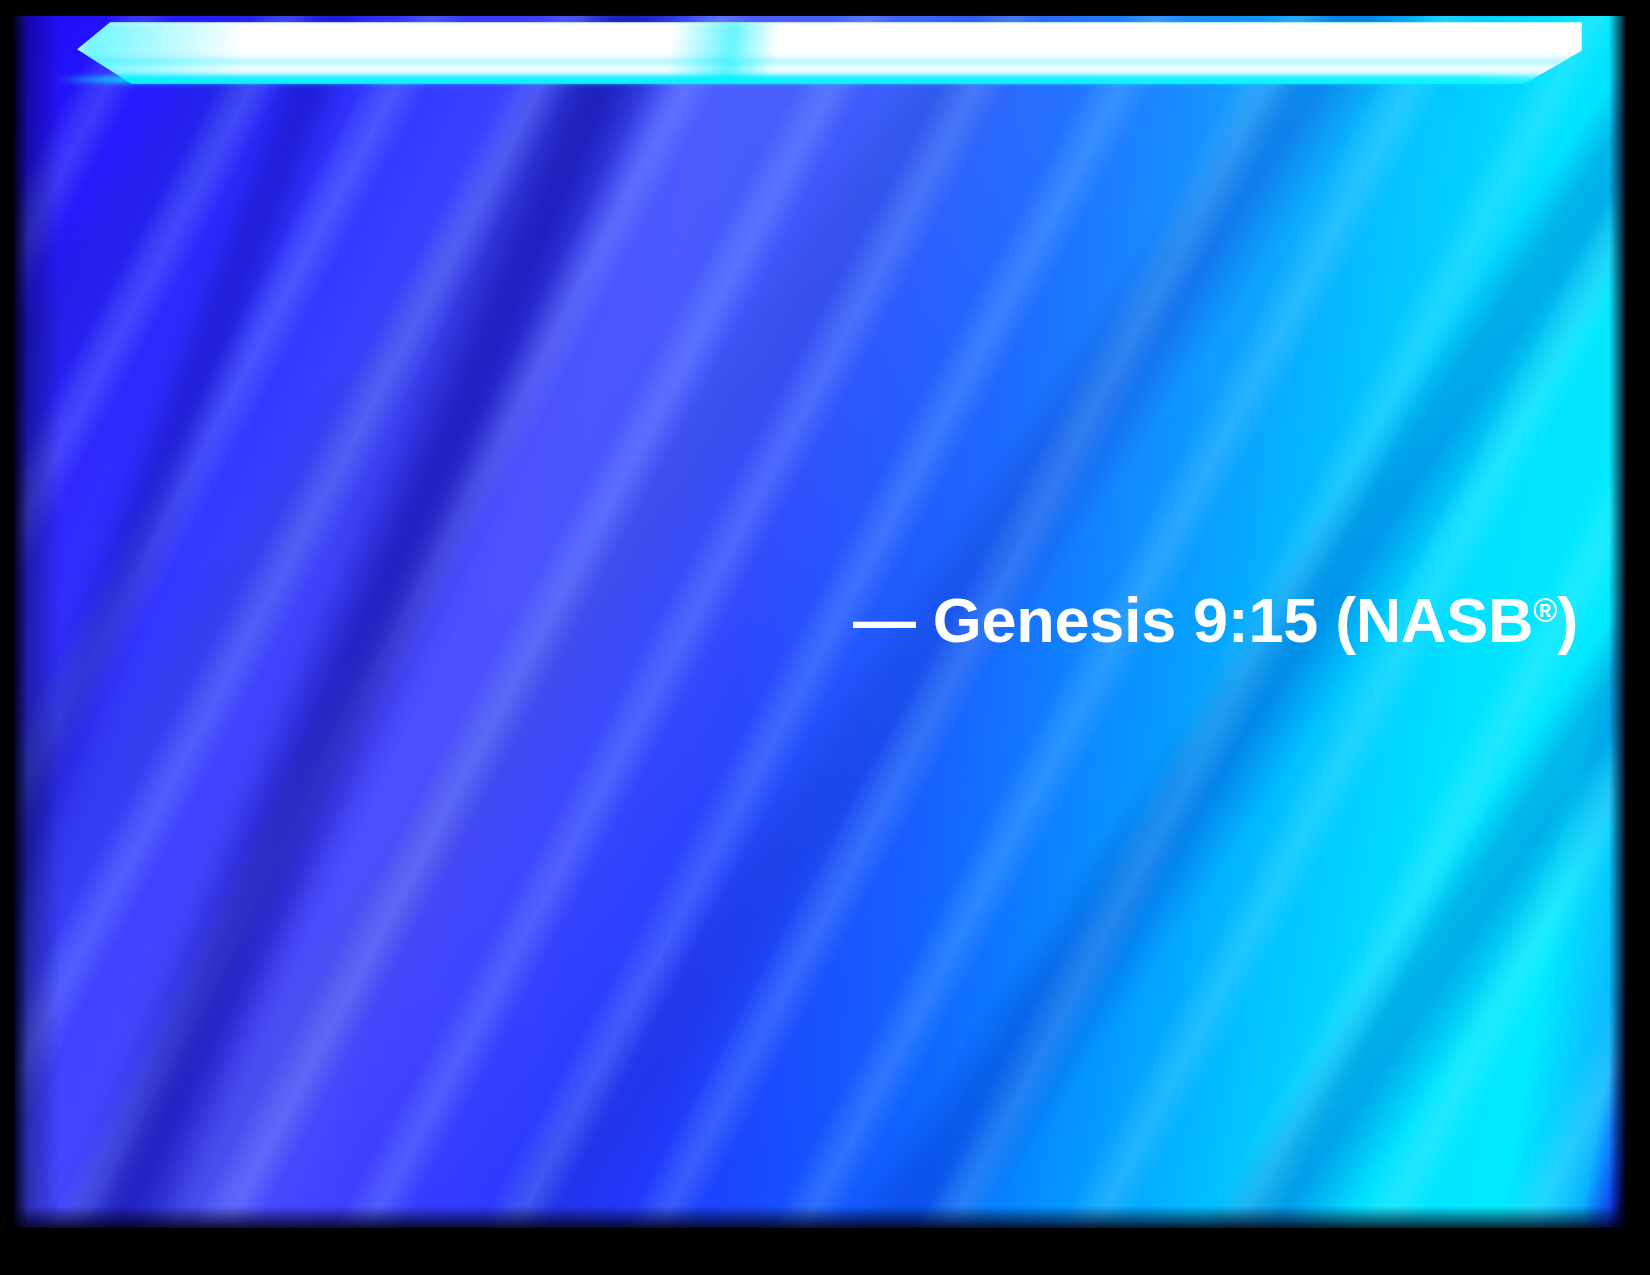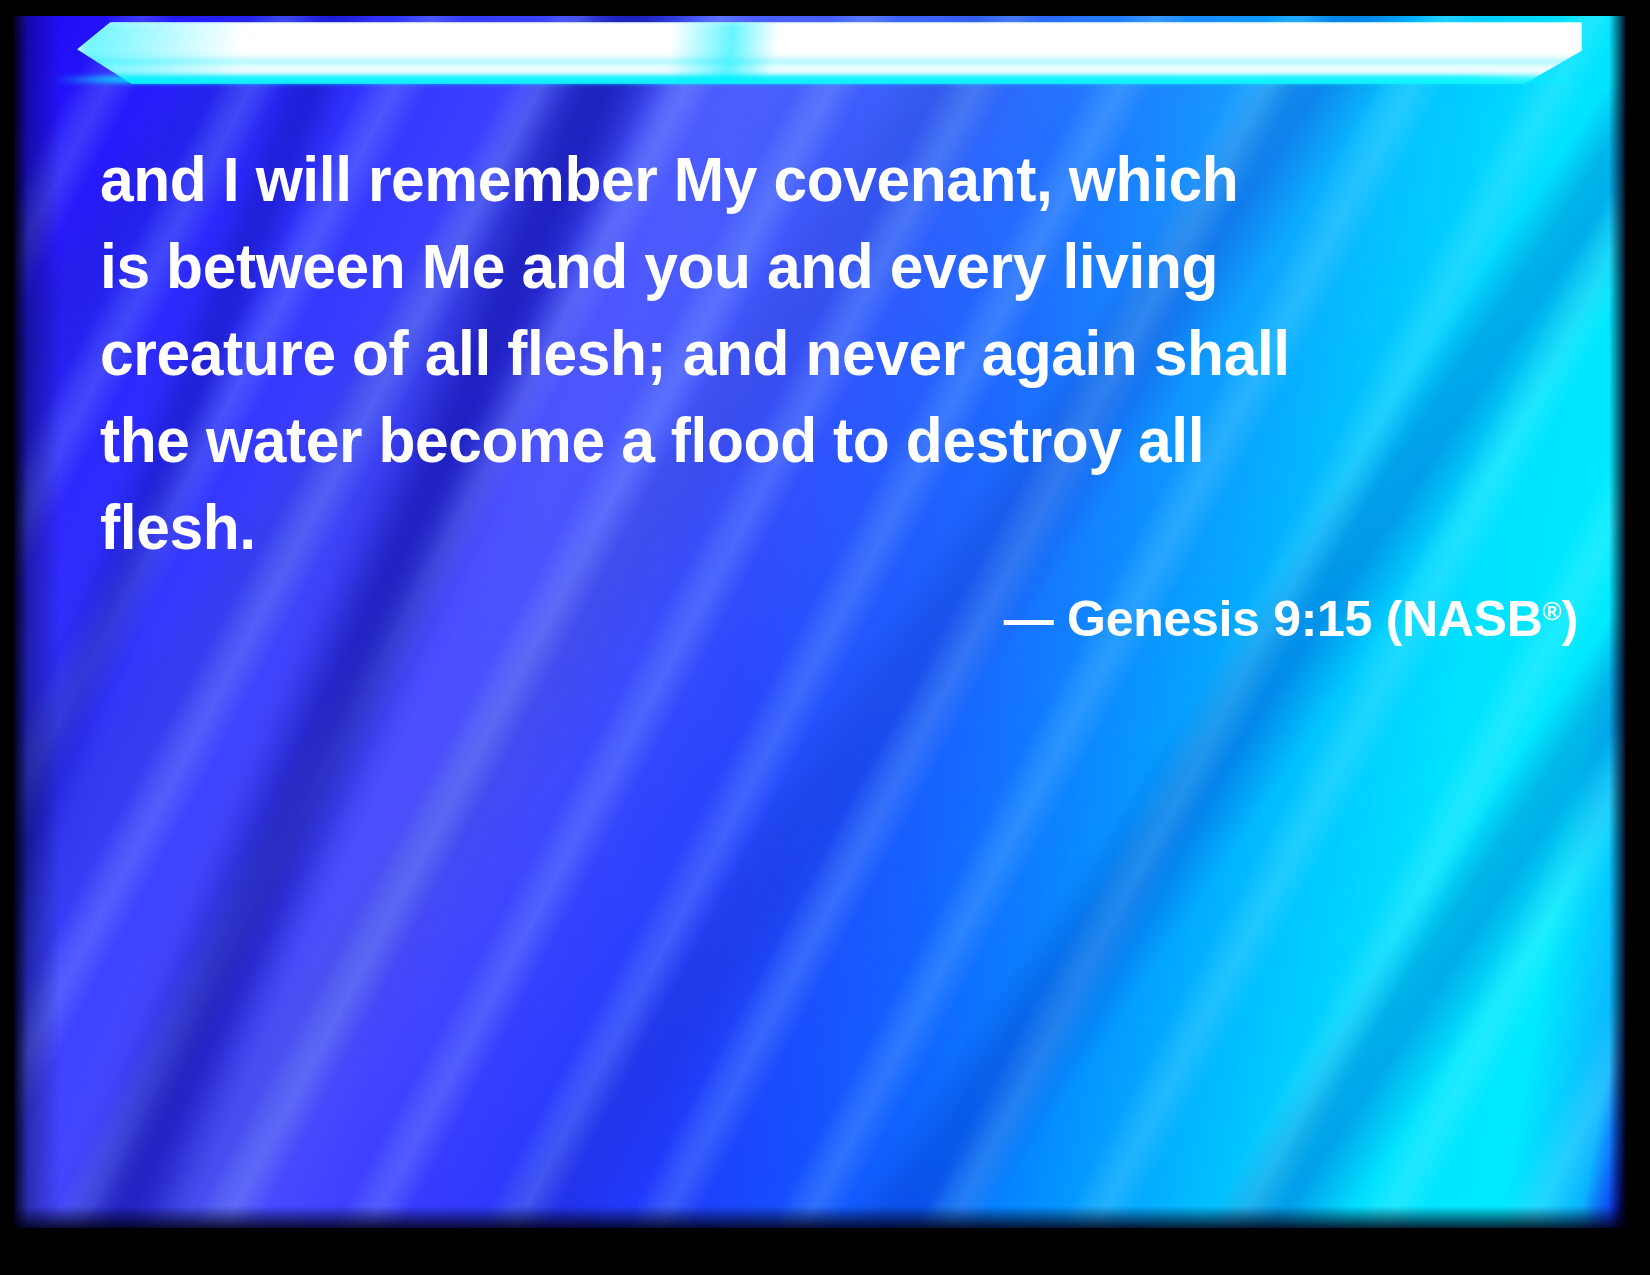--- a/index.html
+++ b/index.html
@@ -218,21 +218,21 @@
 
   
   #attribution {
     position: absolute;
     left: 86px;
     top: 555px;
     width: 1478px;
     text-align: right;
     font-family: "Liberation Sans", sans-serif;
     font-weight: bold;
-    font-size: 50px;
+    font-size: 63px;
     line-height: 80px;
     color: #ffffff;
     letter-spacing: -0.3px;
     white-space: nowrap;
   }
   #attribution .reg {
     font-size: 0.52em;
     vertical-align: 0.62em;
     letter-spacing: 0;
   }
@@ -251,24 +251,17 @@
     <div class="bg-darkband"></div>
     <div class="bg-darkband2"></div>
     <div class="bg-vignette"></div>
 
     <div class="banner-wrap">
       <div class="banner"></div>
       <div class="banner-streaks"></div>
       <div class="banner-glowline"></div>
     </div>
 
-    <div id="verse-block">
-      <div class="verse-line">and I will remember My covenant, which</div>
-      <div class="verse-line">is between Me and you and every living</div>
-      <div class="verse-line">creature of all flesh; and never again shall</div>
-      <div class="verse-line">the water become a flood to destroy all</div>
-      <div class="verse-line">flesh.</div>
-    </div>
 
     <div id="attribution"><span>— Genesis 9:15 (NASB</span><span class="reg">®</span><span>)</span></div>
 
   </div>
 </div>
 
 </body></html>

